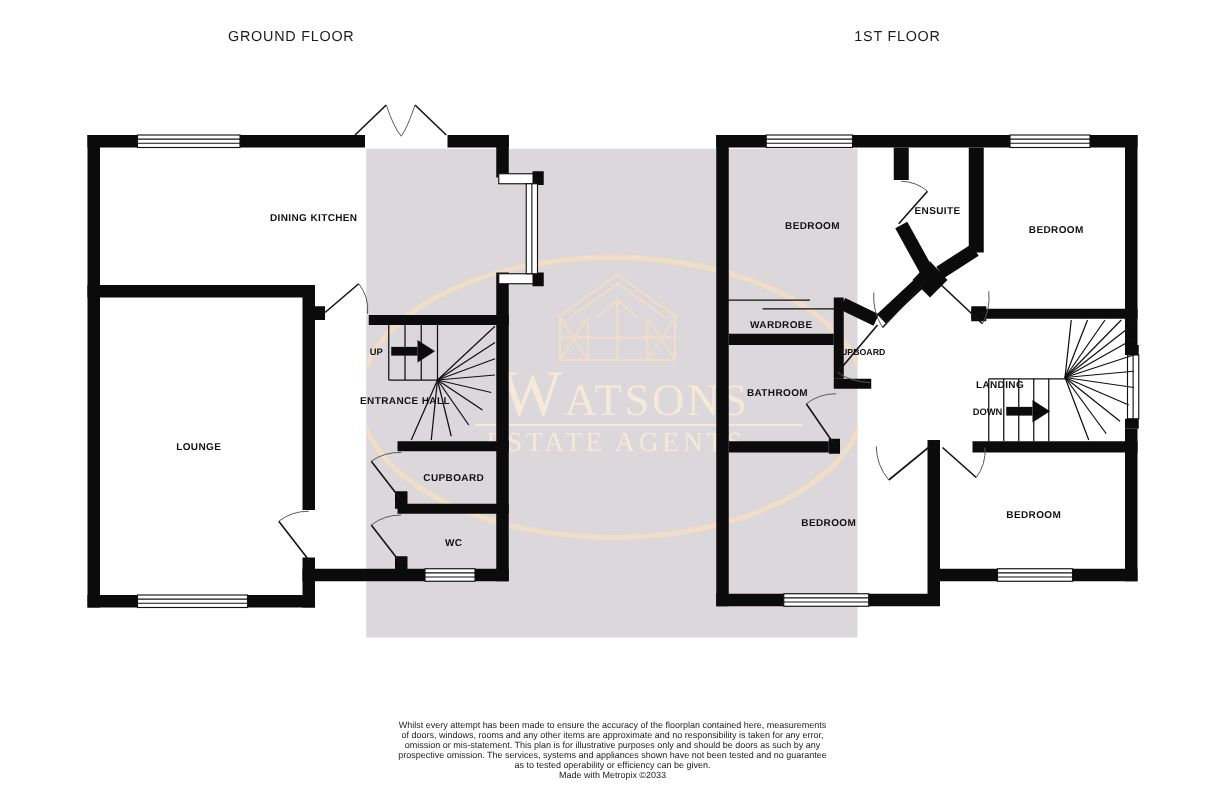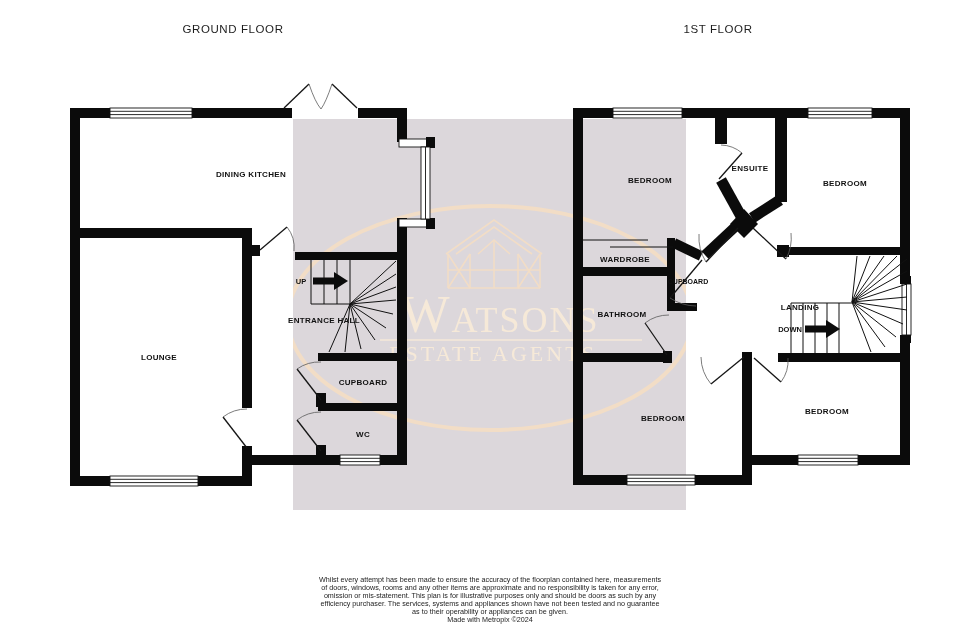--- a/index.html
+++ b/index.html
@@ -302,17 +302,17 @@
     <text x="790" y="332" text-anchor="middle" class="small-label">DOWN</text>
     <text x="663" y="421" text-anchor="middle" class="room-label">BEDROOM</text>
     <text x="827" y="414" text-anchor="middle" class="room-label">BEDROOM</text>
   </g>
 </svg>
 
   <div id="disclaimer">
     <div>Whilst every attempt has been made to ensure the accuracy of the floorplan contained here, measurements</div>
     <div>of doors, windows, rooms and any other items are approximate and no responsibility is taken for any error,</div>
     <div>omission or mis-statement. This plan is for illustrative purposes only and should be doors as such by any</div>
-    <div>efficiency purchaser. The services, systems and appliances shown have not been tested and no guarantee</div>
-    <div>as to their operability or appliances can be given.</div>
-    <div>Made with Metropix ©2024</div>
+    <div>prospective omission. The services, systems and appliances shown have not been tested and no guarantee</div>
+    <div>as to tested operability or efficiency can be given.</div>
+    <div>Made with Metropix ©2033</div>
   </div>
 </div>
 
 </body></html>

